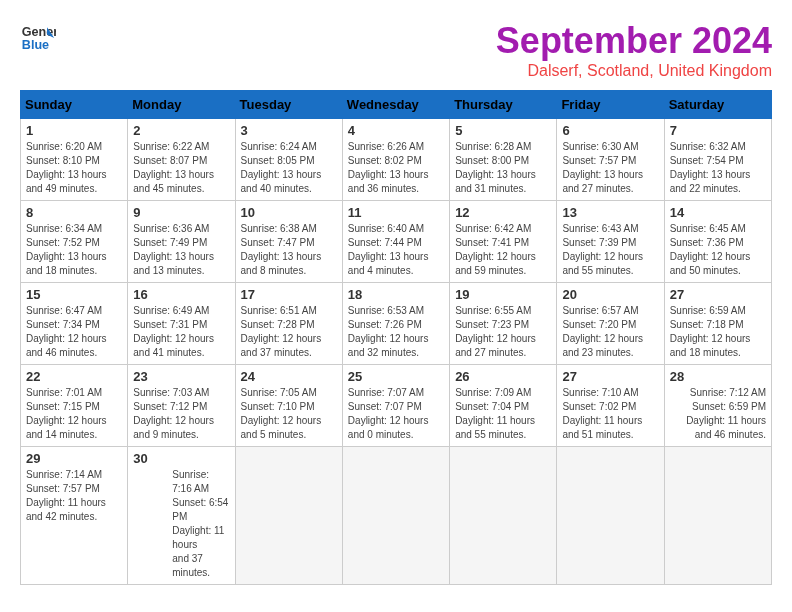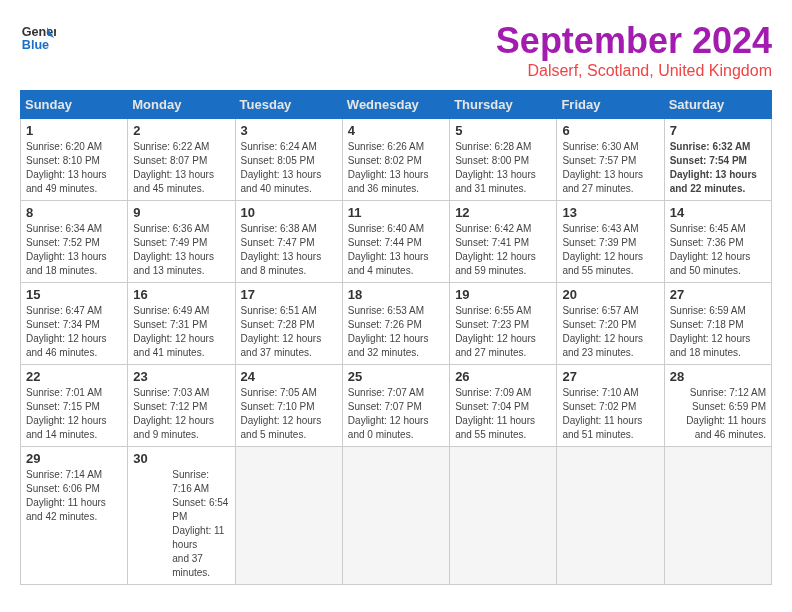--- a/index.html
+++ b/index.html
@@ -36,21 +36,21 @@
     .location-title {
       font-size: 16px;
       color: #ef4444;
     }
     .calendar {
       width: 100%;
       border-collapse: collapse;
     }
     .calendar th {
       background-color: #1a6fc4;
-      color: #e5e5e5;
+      color: #000000;
       padding: 6px 4px;
       text-align: left;
       font-size: 13px;
       border: 1px solid #1a6fc4;
     }
     .calendar td {
       border: 1px solid #ccc;
       vertical-align: top;
       padding: 4px 5px;
       font-size: 10.5px;
@@ -140,21 +140,21 @@
         </td>
         <td>
           <div class="day-num">6</div>
           <div class="day-info" style="white-space: pre-line;">Sunrise: 6:30 AM
 Sunset: 7:57 PM
 Daylight: 13 hours
 and 27 minutes.</div>
         </td>
         <td>
           <div class="day-num">7</div>
-          <div class="day-info" style="white-space: pre-line; font-weight: bold;">Sunrise: 6:32 AM
+          <div class="day-info" style="white-space: pre-line;">Sunrise: 6:32 AM
 Sunset: 7:54 PM
 Daylight: 13 hours
 and 22 minutes.</div>
         </td>
       </tr>
       <tr>
         <td>
           <div class="day-num">8</div>
           <div class="day-info" style="white-space: pre-line;">Sunrise: 6:34 AM
 Sunset: 7:52 PM
@@ -303,21 +303,21 @@
           <div class="day-info" style="white-space: pre-line; text-align: right;">Sunrise: 7:12 AM
 Sunset: 6:59 PM
 Daylight: 11 hours
 and 46 minutes.</div>
         </td>
       </tr>
       <tr>
         <td>
           <div class="day-num">29</div>
           <div class="day-info" style="white-space: pre-line;">Sunrise: 7:14 AM
-Sunset: 6:06 PM
+Sunset: 7:57 PM
 Daylight: 11 hours
 and 42 minutes.</div>
         </td>
         <td>
           <div class="day-num">30</div>
           <div class="day-info" style="white-space: pre-line; margin-left: 39px;">Sunrise: 7:16 AM
 Sunset: 6:54 PM
 Daylight: 11 hours
 and 37 minutes.</div>
         </td>

